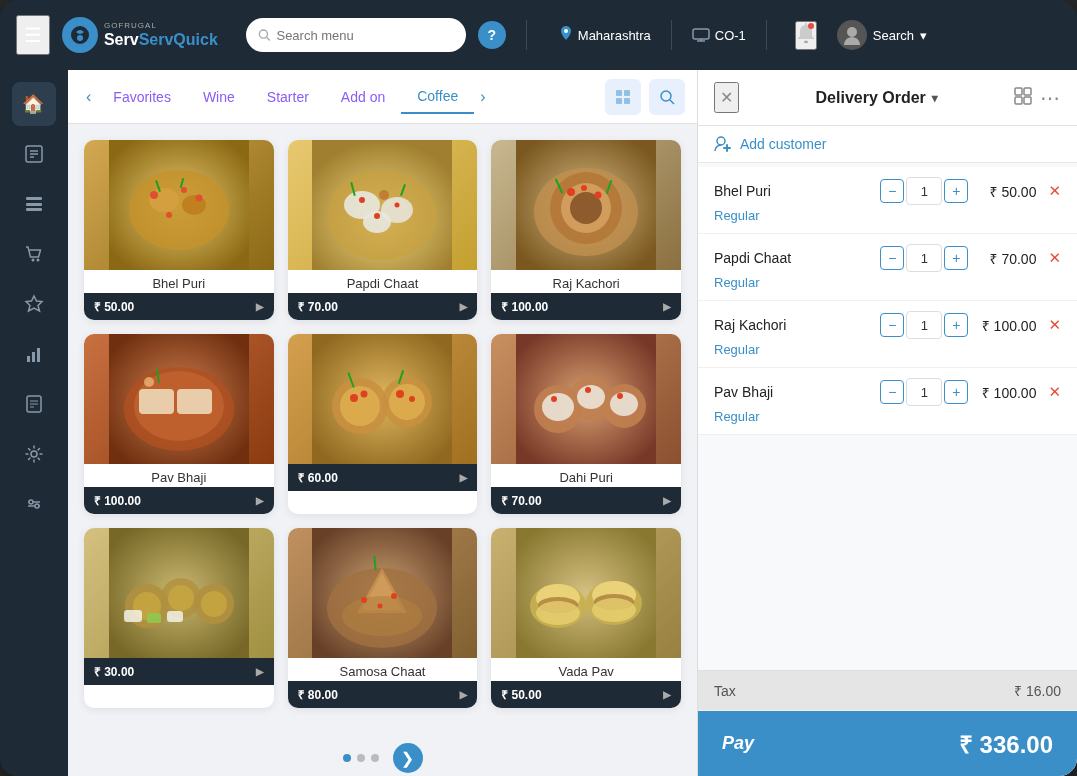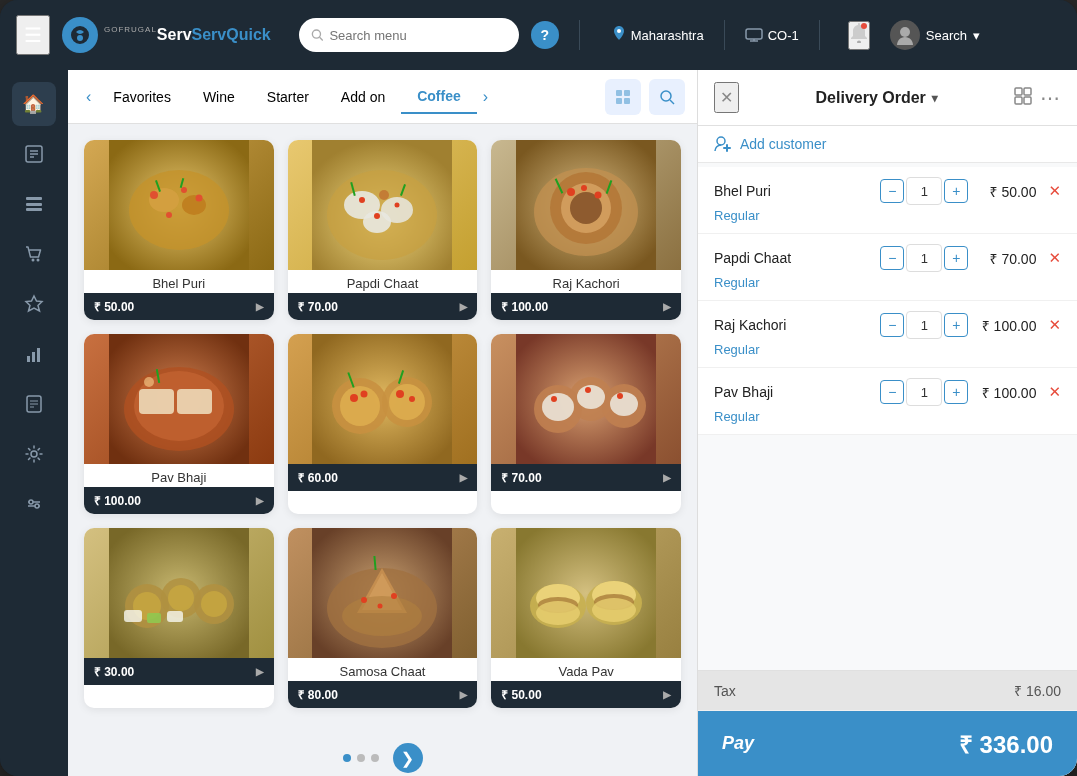--- a/index.html
+++ b/index.html
@@ -50,21 +50,21 @@
       border-radius: 50%;
       display: flex;
       align-items: center;
       justify-content: center;
       color: #fff;
       font-size: 14px;
       font-weight: bold;
     }
     .logo-text {
       display: flex;
-      flex-direction: row;
+      flex-direction: column;
       line-height: 1.1;
     }
     .logo-brand-top {
       font-size: 8px;
       color: #aaa;
       text-transform: uppercase;
       letter-spacing: 1px;
     }
     .logo-brand-name {
       font-size: 16px;
@@ -174,27 +174,27 @@
       color: #3a8fc8;
       font-size: 16px;
       cursor: pointer;
       padding: 4px 6px;
       background: none;
       border: none;
     }
     .tab-item {
       padding: 8px 16px;
       font-size: 14px;
-      color: #000000;
+      color: #8b5cf6;
       cursor: pointer;
       white-space: nowrap;
     }
     .tab-item.active {
       color: #3a8fc8;
-      font-weight: 700;
+      font-weight: 400;
       border-bottom: 2px solid #3a8fc8;
     }
     .tab-actions {
       margin-left: auto;
       display: flex;
       gap: 8px;
     }
     .tab-action-btn {
       width: 36px; height: 36px;
       border-radius: 6px;
@@ -755,20 +755,21 @@
                 <circle cx="75" cy="65" r="22" fill="#c08050" opacity="0.85"></circle>
                 <circle cx="108" cy="72" r="22" fill="#c08050" opacity="0.9"></circle>
                 <ellipse cx="42" cy="73" rx="16" ry="14" fill="#f0f0e8" opacity="0.8"></ellipse>
                 <ellipse cx="75" cy="63" rx="14" ry="12" fill="#f0f0e8" opacity="0.8"></ellipse>
                 <ellipse cx="108" cy="70" rx="14" ry="12" fill="#f0f0e8" opacity="0.8"></ellipse>
                 <circle cx="38" cy="65" r="3" fill="#e04020"></circle>
                 <circle cx="72" cy="56" r="3" fill="#e04020"></circle>
                 <circle cx="104" cy="62" r="3" fill="#e04020"></circle>
               </svg>
             </div>
+            <div class="food-card-name">Dahi Puri</div>
             <div class="food-card-price-bar">
               <span>₹ 70.00</span>
               <span class="arrow">▶</span>
             </div>
           </div>
 
           <div class="food-card">
             <div class="food-img-wrapper food-card-img pani">
               <svg width="140" height="130" viewBox="0 0 140 130" preserveAspectRatio="xMidYMid slice">
                 <defs>

